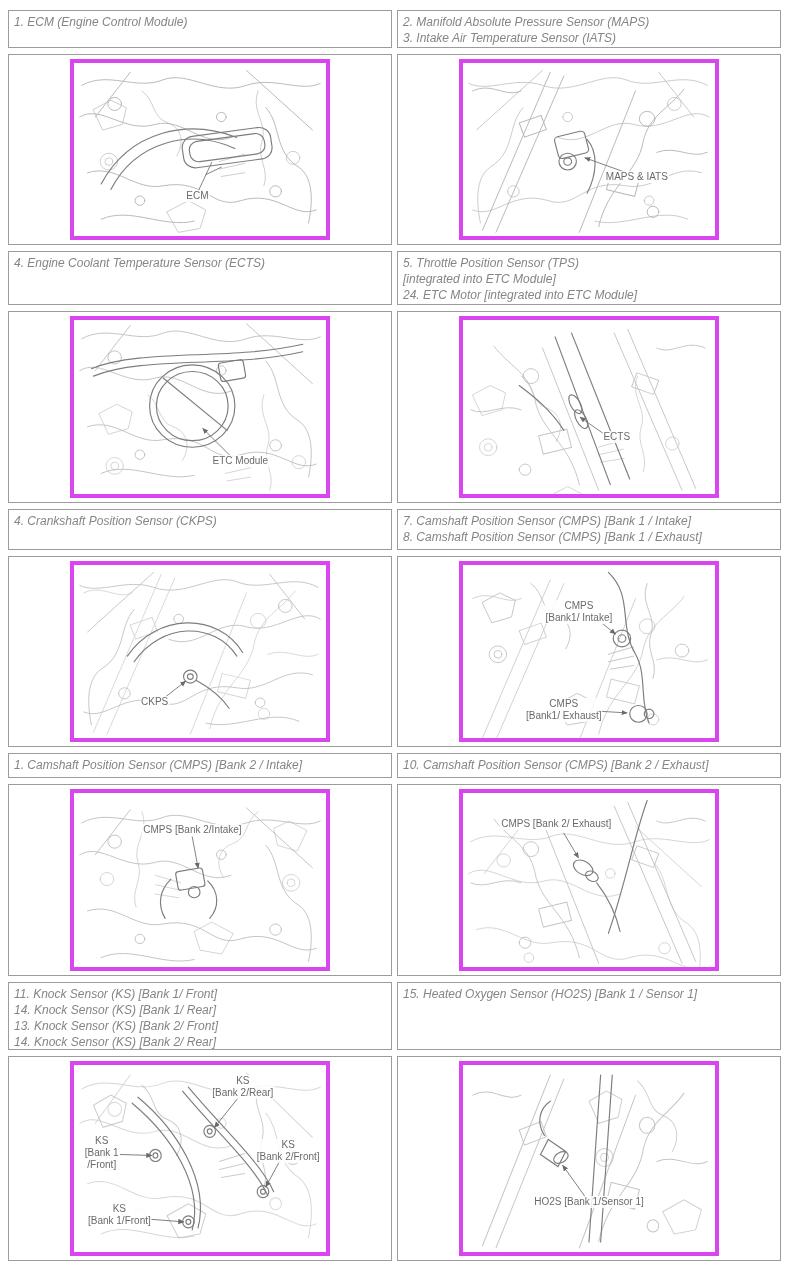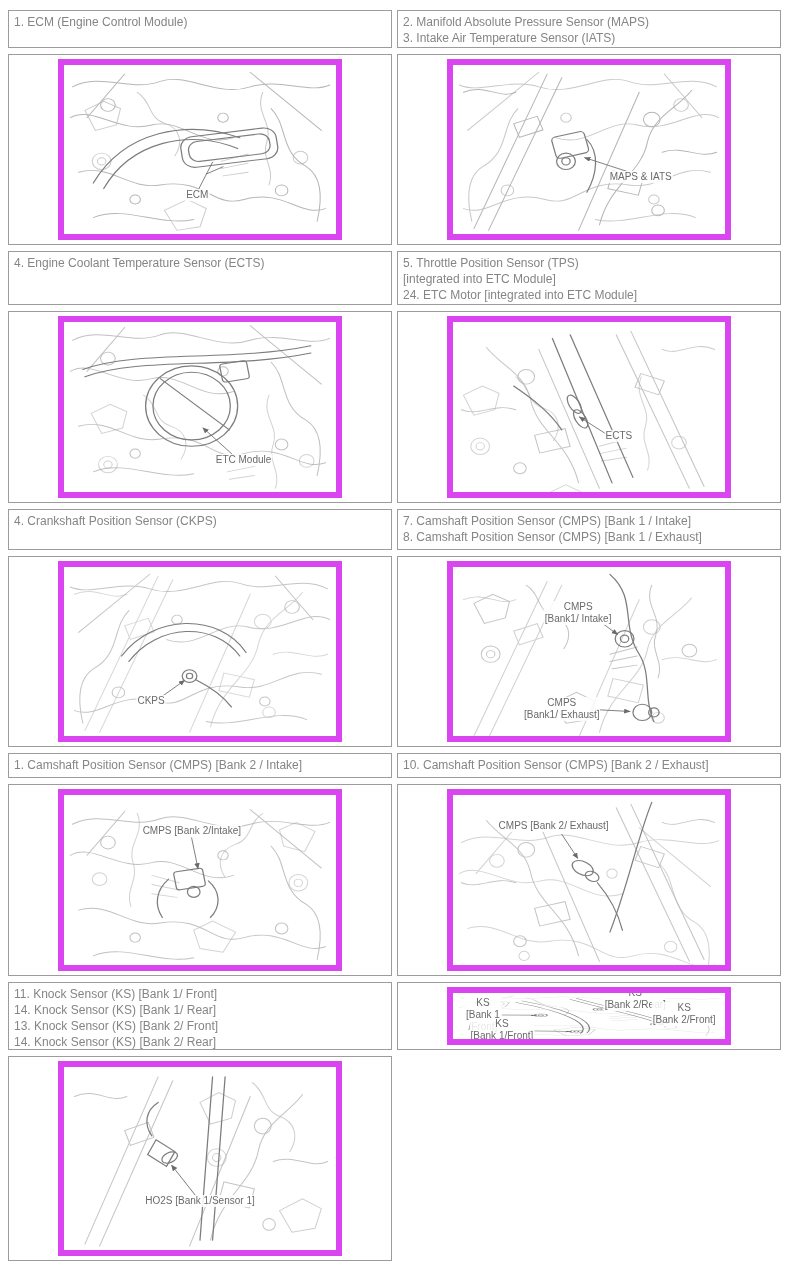--- a/index.html
+++ b/index.html
@@ -8,23 +8,23 @@
     width:789px; height:1273px; position:relative; overflow:hidden;
     font-family:"Liberation Sans", sans-serif;
   }
   .grid {
     position:absolute; left:8px; top:10px; width:773px;
     display:grid; grid-template-columns:384px 384px;
     column-gap:5px; row-gap:6px;
     grid-template-rows:38px 191px 54px 192px 41px 191px 25px 192px 68px 205px;
   }
   .cell { border:1px solid #9c9c9c; background:#fff; }
-  .hcell { padding:3px 5px 0 5px; font-size:12px; line-height:16px; color:#858585; }
+  .hcell { padding:3px 5px 0 5px; font-size:12px; line-height:16px; color:#858585;font-style:italic; }
   .fcell { display:flex; align-items:center; justify-content:center; }
-  .frame { position:relative; width:284px; height:calc(100% - 8px); border:6px solid #d946ef; background:#fff; overflow:hidden; }
+  .frame { position:relative; width:260px; height:calc(100% - 8px); border:4px solid #d946ef; background:#fff; overflow:hidden; }
   .frame svg.art { position:absolute; left:0; top:0; width:100%; height:100%; }
   .art { stroke-linecap:round; }
   .art g.comp { stroke:#7d7d7d; fill:none; stroke-width:1.2; }
   .art g.leader { stroke:#6f6f6f; fill:none; stroke-width:0.9; }
   .callout {
     position:absolute; transform:translate(-50%,-50%); z-index:2;
     font-size:10px; line-height:12px; color:#6a6a6a; text-align:center;
     white-space:nowrap; background:rgba(255,255,255,0.85); padding:0 1px;
   }
 </style>
@@ -276,20 +276,23 @@
       </div>
     </div>
   </div>
 
   <div class="cell hcell">
     <div>11. Knock Sensor (KS) [Bank 1/ Front]</div>
     <div>14. Knock Sensor (KS) [Bank 1/ Rear]</div>
     <div>13. Knock Sensor (KS) [Bank 2/ Front]</div>
     <div>14. Knock Sensor (KS) [Bank 2/ Rear]</div>
   </div>
+  <div class="cell hcell">
+    <div>15. Heated Oxygen Sensor (HO2S) [Bank 1 / Sensor 1]</div>
+  </div>
 
   <div class="cell fcell">
     <div class="frame">
       <svg class="art" viewBox="0 0 260 186" preserveAspectRatio="none">
         <use href="#clutterC" opacity="0.7"></use>
         <use href="#clutterA" opacity="0.55"></use>
         <g class="comp">
           <path d="M60,38 C100,70 134,120 122,164 M66,32 C106,64 140,116 128,162"></path>
           <path d="M112,26 C150,70 186,100 200,130 M118,22 C156,66 192,96 206,126"></path>
           <circle cx="140" cy="66" r="6"></circle>

